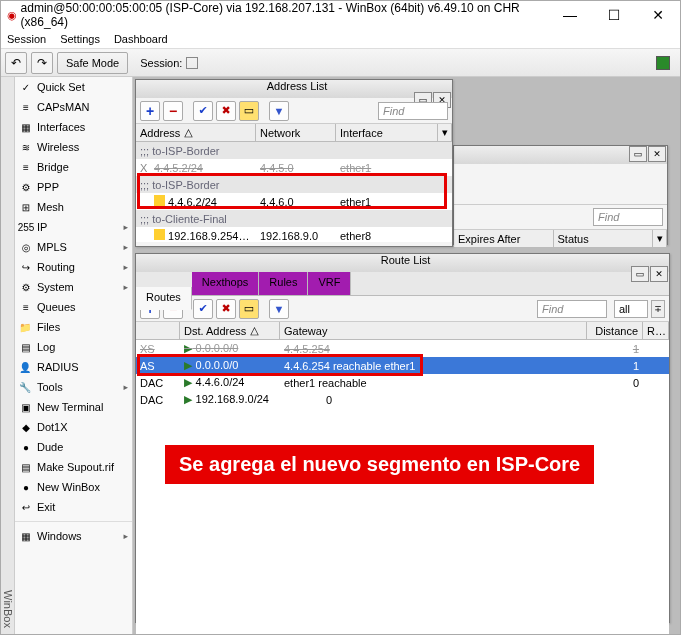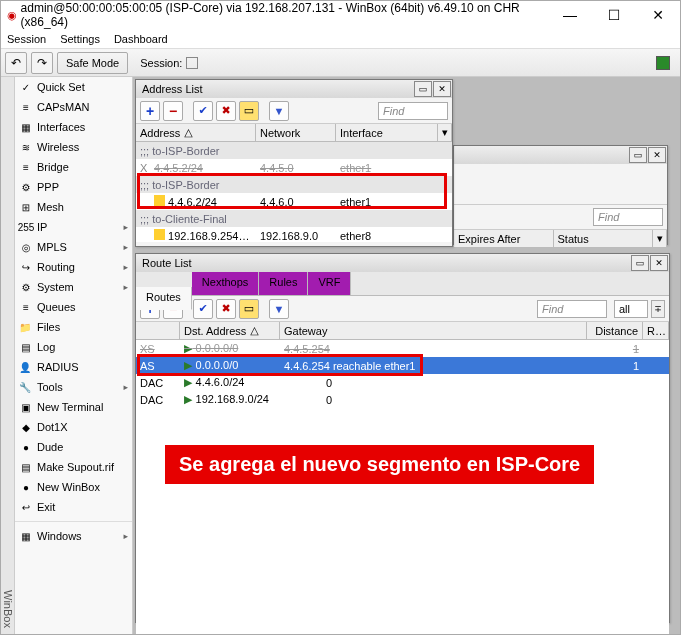--- a/index.html
+++ b/index.html
@@ -16,21 +16,21 @@
   .green-sq { width:14px; height:14px; background:#2a8a2a; margin-left:auto; margin-right:6px; border:1px solid #555;}
   .main { display:flex; height:calc(100% - 76px);}
   .sidestrip { width:14px; background:#e6e6e6; border-right:1px solid #ccc; writing-mode:vertical-rl; text-align:center; font-size:10px; color:#555; display:flex; align-items:center; justify-content:flex-end; padding-bottom:6px;}
   .sidebar { width:118px; background:#f8f8f8; border-right:1px solid #ccc; overflow:hidden;}
   .side-item { height:20px; display:flex; align-items:center; gap:4px; padding-left:4px; cursor:default;}
   .sico { width:14px; height:14px; display:inline-flex; align-items:center; justify-content:center; font-size:10px;}
   .chev { font-size:9px; color:#666; margin-left:auto; margin-right:4px;}
   .side-sep { height:1px; background:#ddd; margin:4px 0;}
   .workspace { flex:1; background:#bcbcbc; position:relative; overflow:hidden;}
   .mwin { position:absolute; background:#f4f4f4; border:1px solid #777; box-shadow:1px 1px 2px rgba(0,0,0,.15);}
-  .mwin-titlebar { height:18px; background:linear-gradient(#eee,#d8d8d8); display:flex; align-items:center; padding-left:6px; font-size:11px;}
+  .mwin-titlebar { height:18px; background:linear-gradient(#eee,#d8d8d8); display:flex; align-items:center; padding-left:6px; font-size:11px;flex-direction:column;}
   .mwin-btns { margin-left:auto; display:flex;}
   .mwin-btns div { width:18px; height:16px; border:1px solid #888; margin-right:1px; display:flex; align-items:center; justify-content:center; font-size:9px; background:#eee;}
   .mwin-tools { height:26px; display:flex; align-items:center; gap:3px; padding:0 4px; border-bottom:1px solid #ccc; background:#f4f4f4;}
   .mtb { width:20px; height:20px; border:1px solid #aaa; border-radius:2px; background:#fdfdfd; display:flex; align-items:center; justify-content:center;}
   .mtb.plus { color:#1a3fcb; font-weight:bold; font-size:14px;}
   .mtb.minus { color:#b00; font-weight:bold; font-size:14px;}
   .mtb.check { color:#1a3fcb; font-size:11px;}
   .mtb.x { color:#b00; font-size:11px;}
   .mtb.folder { background:#ffe070;}
   .mtb.funnel { color:#35c;}
@@ -323,20 +323,21 @@
           <div class="trow sel">
             <div class="td" style="width:44px;">AS</div>
             <div class="td" style="width:100px;"><span style="color:#2a7a2a">▶</span> 0.0.0.0/0</div>
             <div class="td" style="flex:1;">4.4.6.254 reachable ether1</div>
             <div class="td" style="width:56px;text-align:right;">1</div>
             <div class="td" style="width:26px;"></div>
           </div>
           <div class="trow">
             <div class="td" style="width:44px;">DAC</div>
             <div class="td" style="width:100px;"><span style="color:#2a7a2a">▶</span> 4.4.6.0/24</div>
+            <div class="td" style="flex:1;">ether1 reachable</div>
             <div class="td" style="width:56px;text-align:right;">0</div>
             <div class="td" style="width:26px;"></div>
           </div>
           <div class="trow">
             <div class="td" style="width:44px;">DAC</div>
             <div class="td" style="width:100px;"><span style="color:#2a7a2a">▶</span> 192.168.9.0/24</div>
             <div class="td" style="width:56px;text-align:right;">0</div>
             <div class="td" style="width:26px;"></div>
           </div>
         </div>

